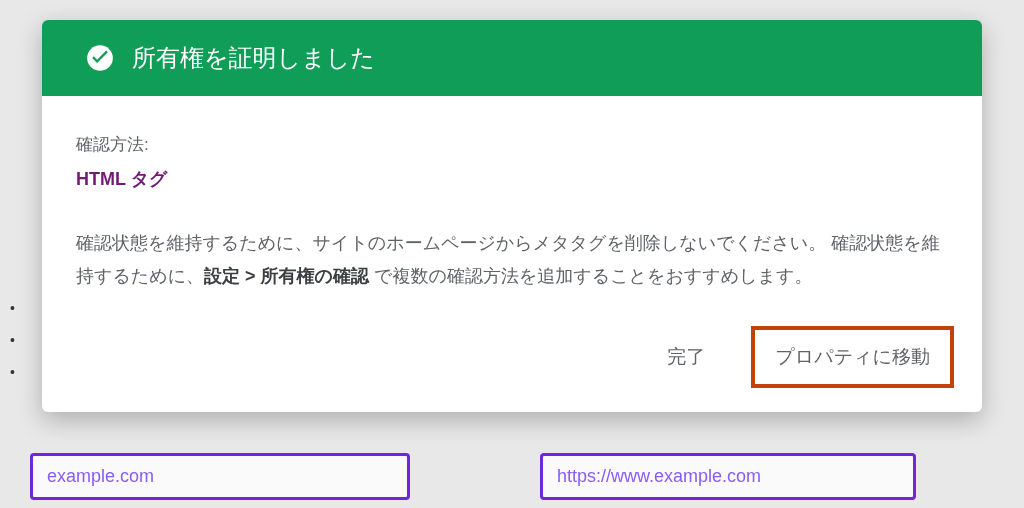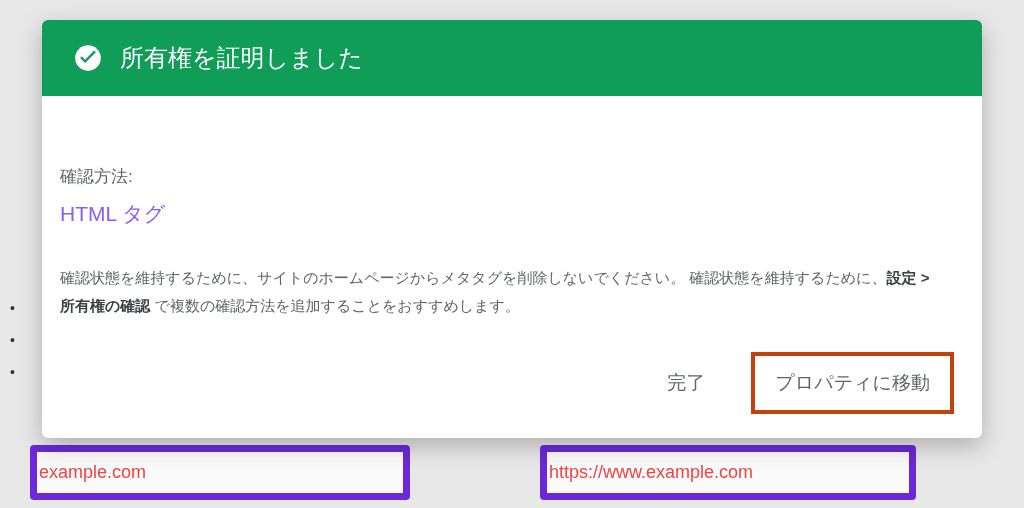--- a/index.html
+++ b/index.html
@@ -29,24 +29,24 @@
       top: 300px;
       color: #333;
       font-size: 14px;
     }
     .bg-bullets div {
       margin-bottom: 16px;
     }
     .bg-field {
       position: absolute;
       bottom: 8px;
-      border: 7px solid #6d28d9;
+      border: 3px solid #6d28d9;
       border-radius: 4px;
-      padding: 10px 2px;
-      color: #ef4444;
+      padding: 10px 14px;
+      color: #8b5cf6;
       font-size: 18px;
       background: #fafafa;
     }
     .bg-field-left {
       left: 30px;
       width: 380px;
     }
     .bg-field-right {
       left: 540px;
       width: 376px;
@@ -57,54 +57,53 @@
       left: 42px;
       width: 940px;
       background: #fff;
       border-radius: 6px;
       box-shadow: 0 8px 24px rgba(0,0,0,0.25);
       overflow: hidden;
     }
     .dialog-header {
       background: #0f9d58;
       color: #fff;
-      padding: 22px 32px;
+      padding: 22px 44px;
       display: flex;
       align-items: center;
       gap: 18px;
     }
     .check-icon {
       width: 28px;
       height: 28px;
       flex-shrink: 0;
     }
     .dialog-title {
       font-size: 24px;
       font-weight: 500;
     }
     .dialog-body {
-      padding: 34px 34px 18px 18px;
+      padding: 34px 34px 18px 34px;
       color: #5f6368;
       font-size: 18px;
       line-height: 1.8;
-      margin-top: 32px;
     }
     .method-label {
       font-size: 17px;
       color: #5f6368;
       margin-bottom: 2px;
     }
     .method-value {
-      font-size: 21px;
-      font-weight: 400;
-      color: #8b5cf6;
+      font-size: 18px;
+      font-weight: 700;
+      color: #701a75;
       margin-bottom: 32px;
     }
     .description {
-      font-size: 15px;
+      font-size: 18px;
       color: #5f6368;
       line-height: 1.85;
     }
     .description .bold {
       font-weight: 700;
       color: #3c4043;
     }
     .dialog-actions {
       display: flex;
       justify-content: flex-end;

